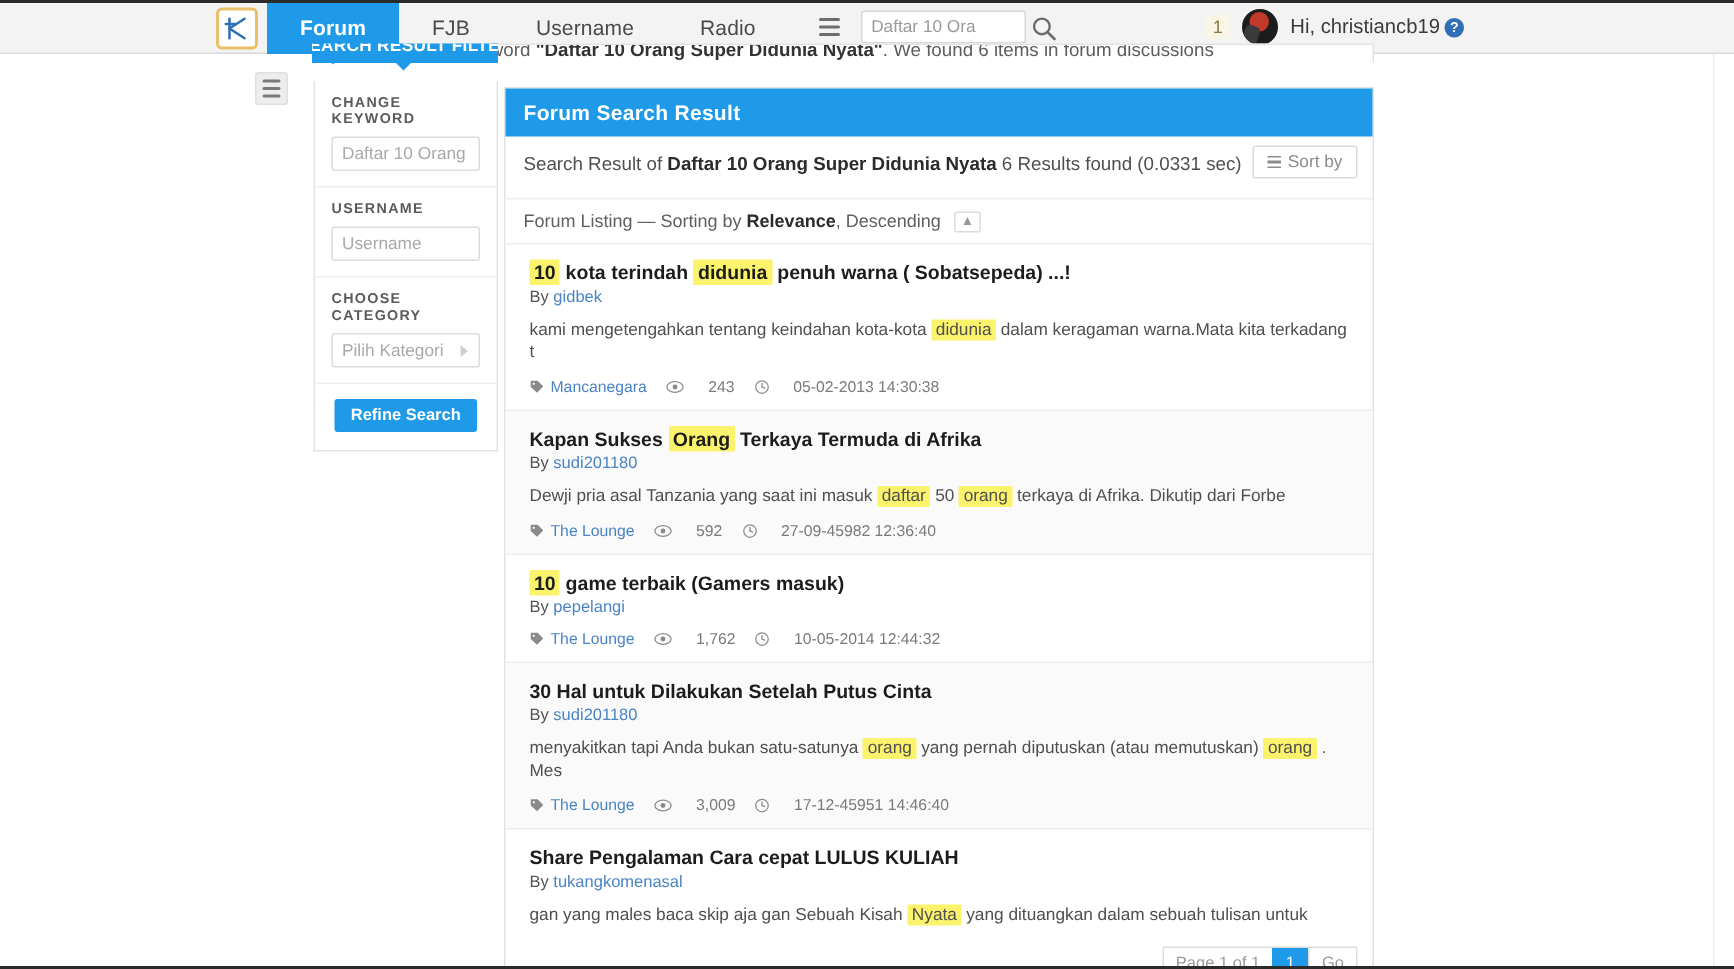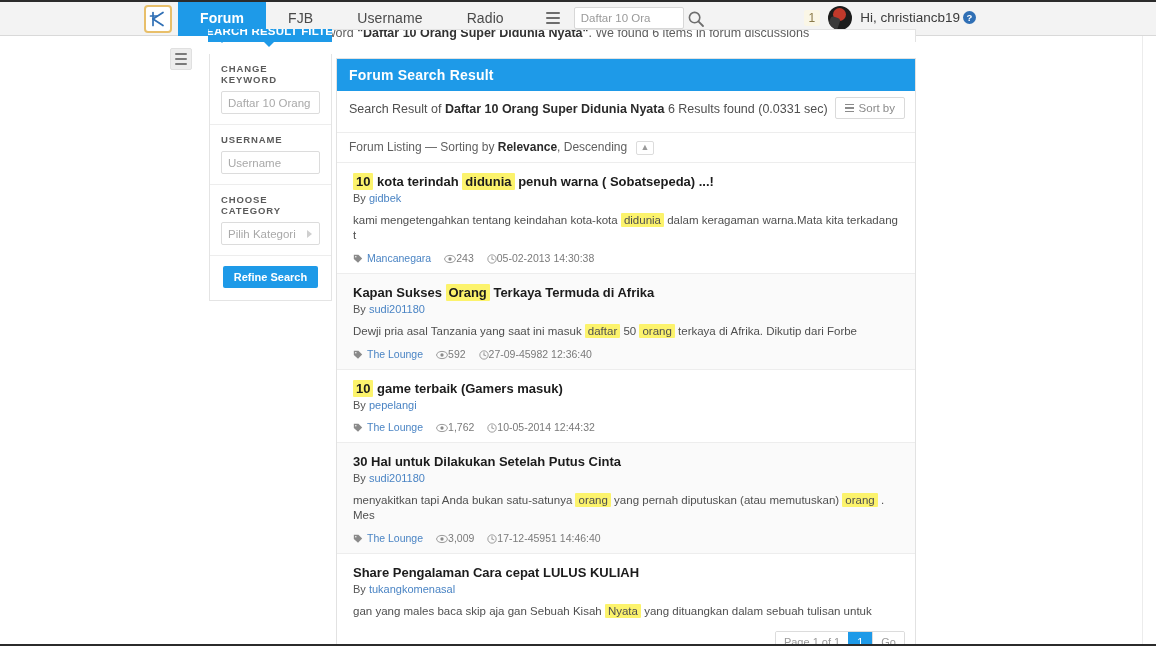--- a/index.html
+++ b/index.html
@@ -424,21 +424,21 @@
     margin-top: 9px;
     font-size: 10.5px;
     color: #7a7a7a;
     display: flex; align-items: center; gap: 13px;
   }
   .meta-cat {
     display: inline-flex; align-items: center; gap: 4px;
     color: #4a84c4; cursor: pointer;
   }
   .meta-views, .meta-date {
-    display: inline-flex; align-items: center; gap: 0;
+    display: inline-flex; align-items: center; gap: 16px;
   }
   .ico-sm { display: inline-block; vertical-align: middle; }
 
   
   #pager-row {
     position: absolute;
     left: 336px; top: 619px;
     width: 580px; height: 27px;
     border-left: 1px solid #e2e2e2;
     border-right: 1px solid #e2e2e2;

